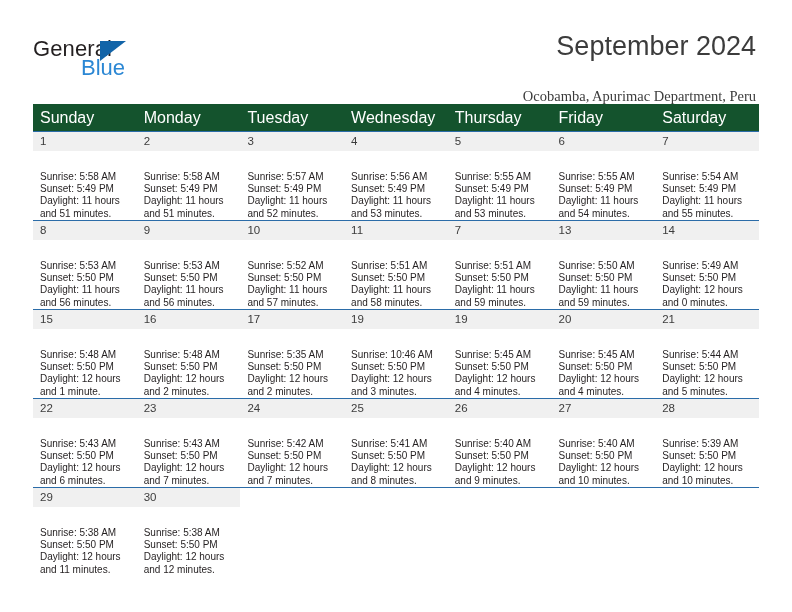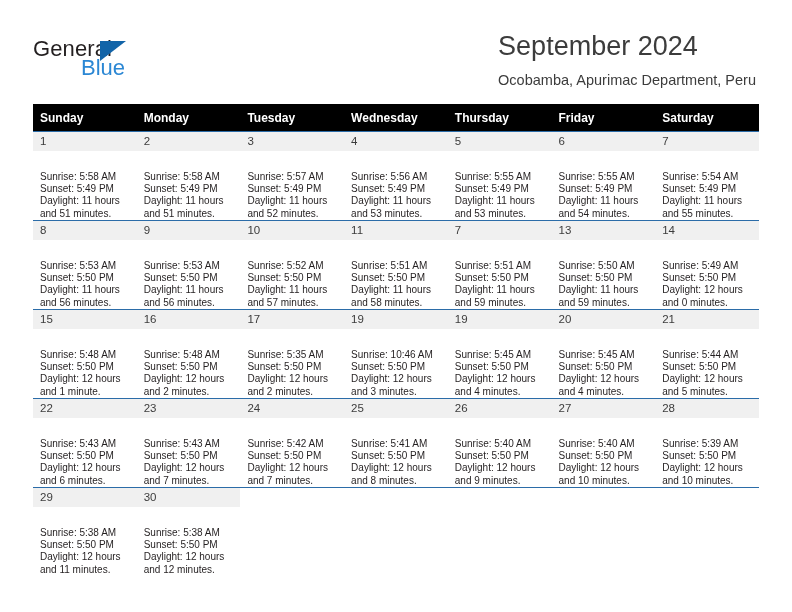--- a/index.html
+++ b/index.html
@@ -65,52 +65,53 @@
     color: #2b87d4;
     line-height: 24px;
     font-family: "Liberation Sans", sans-serif;
     margin-left: 19px;
   }
 
   .title-block {
     position: absolute;
     right: 36px;
     top: 30px;
+    text-align: right;
   }
   .cal-title {
     font-size: 27px;
     color: #3c3c3c;
     line-height: 33px;
     white-space: nowrap;
     font-family: "Liberation Sans", sans-serif;
   }
   .cal-subtitle {
-    margin-top: 8px;
+    margin-top: 24px;
     font-size: 14.5px;
     color: #3c3c3c;
     line-height: 18px;
     white-space: nowrap;
-    font-family: Liberation Sans, sans-serif;
+    font-family: Liberation Serif, serif;
   }
 
   
   .calendar {
     position: absolute;
     left: 33px;
     top: 104px;
     width: 726px;
     border-collapse: collapse;
     table-layout: fixed;
   }
 
   .calendar th {
-    background: #000000;
+    background: #14532d;
     color: #ffffff;
-    font-size: 12px;
-    font-weight: bold;
+    font-size: 16px;
+    font-weight: normal;
     text-align: left;
     padding: 4px 0 4px 7px;
     height: 19px;
     border: none;
     font-family: "Liberation Sans", sans-serif;
   }
 
   .week-row {
     border-top: 1.5px solid #2b6ca8;
   }

